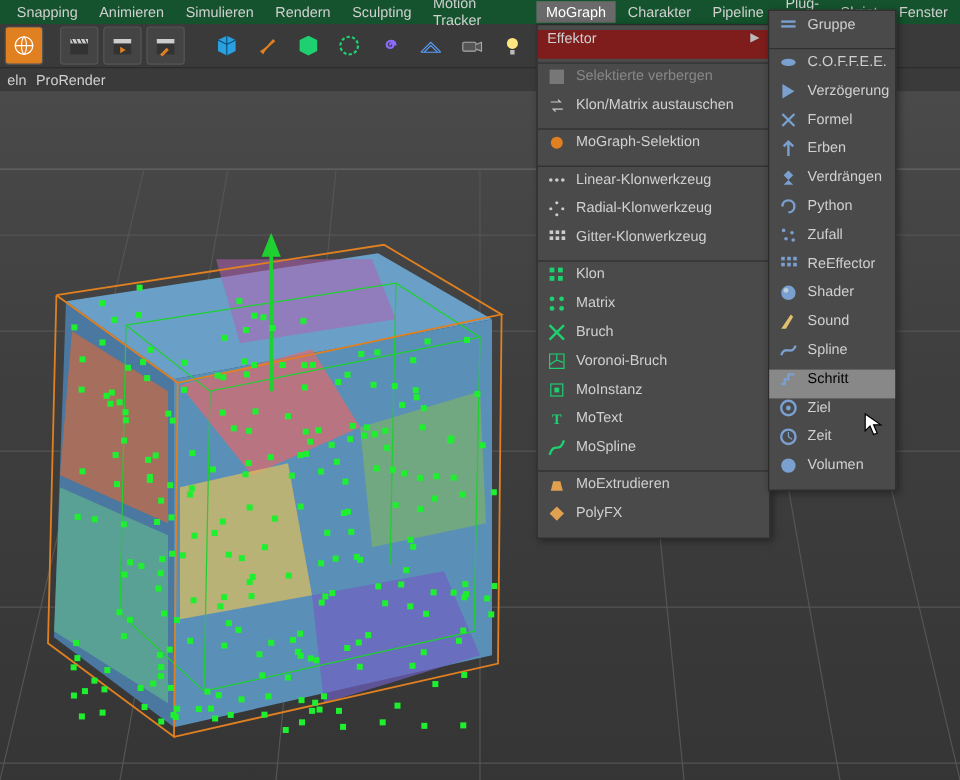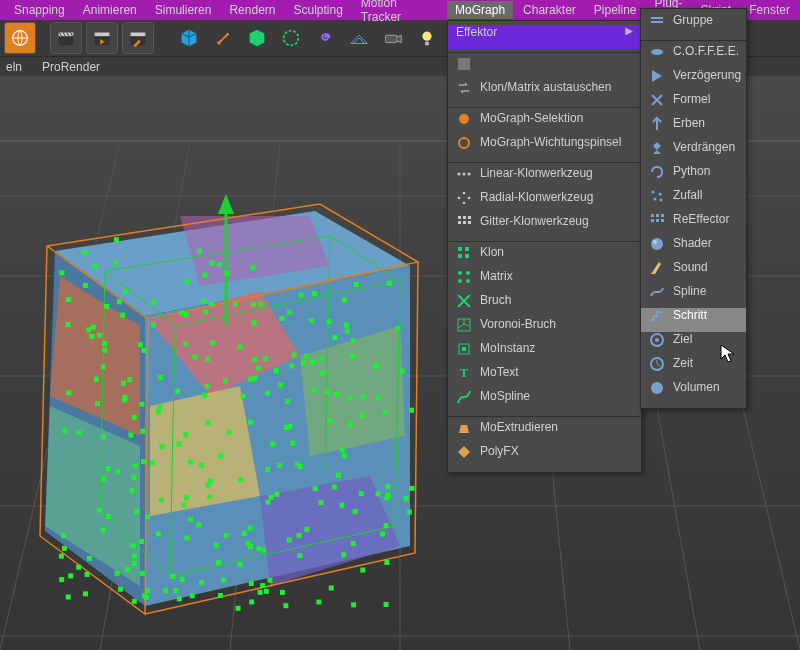--- a/index.html
+++ b/index.html
@@ -1,28 +1,28 @@
 <!DOCTYPE html>
 <html><head>
 <meta charset="utf-8">
 <style>
   html,body{margin:0;padding:0;width:800px;height:650px;overflow:hidden;font-family:Arial,Helvetica,sans-serif;font-size:12px;color:#d0d0d0;background:#3a3a3a;}
-  .menubar{display:flex;align-items:center;height:20px;background:#a21caf;padding:0 6px;gap:2px;}
+  .menubar{display:flex;align-items:center;height:20px;background:#14532d;padding:0 6px;gap:2px;}
   .menubar .mitem{padding:2px 8px;cursor:default;}
   .menubar .mitem.active{background:#6a6a6a;color:#fff;margin-left:36px;}
   .toolbar{display:flex;align-items:center;height:36px;background:#3a3a3a;border-bottom:1px solid #2a2a2a;padding:0 4px;gap:4px;}
   .toolbutton{width:30px;height:30px;display:flex;align-items:center;justify-content:center;border:1px solid #555;border-radius:3px;background:#444;}
   .toolbutton svg{width:22px;height:22px;}
-  .tabrow{display:flex;align-items:center;height:20px;background:#3a3a3a;padding:0 6px;gap:20px;border-bottom:1px solid #2a2a2a;}
+  .tabrow{display:flex;align-items:center;height:20px;background:#3a3a3a;padding:0 6px;gap:8px;border-bottom:1px solid #2a2a2a;}
   .viewport{position:absolute;left:0;top:76px;width:800px;height:574px;background:linear-gradient(#4a4a4a 0%,#3f3f3f 40%,#353535 100%);overflow:hidden;}
   .dropdown{position:absolute;top:20px;left:447px;width:193px;background:#4a4a4a;border:1px solid #2a2a2a;box-shadow:2px 2px 6px rgba(0,0,0,.4);padding:4px 0;}
   .submenu{position:absolute;top:8px;left:640px;width:105px;background:#4a4a4a;border:1px solid #2a2a2a;box-shadow:2px 2px 6px rgba(0,0,0,.4);padding:4px 0;}
   .menu-row{display:flex;height:24px;padding:0 8px;gap:8px;cursor:default;}
-  .menu-row.highlight{background:#6d28d9;}
-  .menu-row.hover{background:#888;color:#ffffff;}
+  .menu-row.highlight{background:#7f1d1d;}
+  .menu-row.hover{background:#888;color:#000000;}
   .menu-sep{height:1px;background:#2f2f2f;margin:3px 0;}
   .menu-icon{width:16px;height:16px;display:flex;align-items:center;justify-content:center;flex-shrink:0;}
   .menu-label{flex:1;white-space:nowrap;}
   .menu-arrow{color:#bbb;font-size:10px;}
   .cursor{position:absolute;left:720px;top:344px;pointer-events:none;}
 </style>
 </head>
 <body>
 
 <div class="menubar">
@@ -421,46 +421,39 @@
     <span class="menu-arrow">▶</span>
   </div>
   <div class="menu-sep"></div>
 
   <div class="menu-row">
     <span class="menu-icon">
         <svg viewBox="0 0 16 16">
           <rect x="2" y="2" width="12" height="12" fill="#777"></rect>
         </svg>
       </span>
+    <span class="menu-label" style="color:#888">Selektierte verbergen</span>
   </div>
   <div class="menu-row">
     <span class="menu-icon">
         <svg viewBox="0 0 16 16">
           <path d="M3 5h8l-2-2M13 11H5l2 2" stroke="#ccc" fill="none"></path>
         </svg>
       </span>
     <span class="menu-label">Klon/Matrix austauschen</span>
   </div>
   <div class="menu-sep"></div>
 
   <div class="menu-row">
     <span class="menu-icon">
         <svg viewBox="0 0 16 16">
           <circle cx="8" cy="8" r="5" fill="#e08020"></circle>
         </svg>
       </span>
     <span class="menu-label">MoGraph-Selektion</span>
-  </div>
-  <div class="menu-row">
-    <span class="menu-icon">
-        <svg viewBox="0 0 16 16">
-          <circle cx="8" cy="8" r="5" fill="none" stroke="#e08020" stroke-width="2"></circle>
-        </svg>
-      </span>
-    <span class="menu-label">MoGraph-Wichtungspinsel</span>
   </div>
   <div class="menu-sep"></div>
 
   <div class="menu-row">
     <span class="menu-icon">
         <svg viewBox="0 0 16 16">
           <g fill="#ccc">
             <circle cx="3" cy="8" r="1.5"></circle>
             <circle cx="8" cy="8" r="1.5"></circle>
             <circle cx="13" cy="8" r="1.5"></circle>

